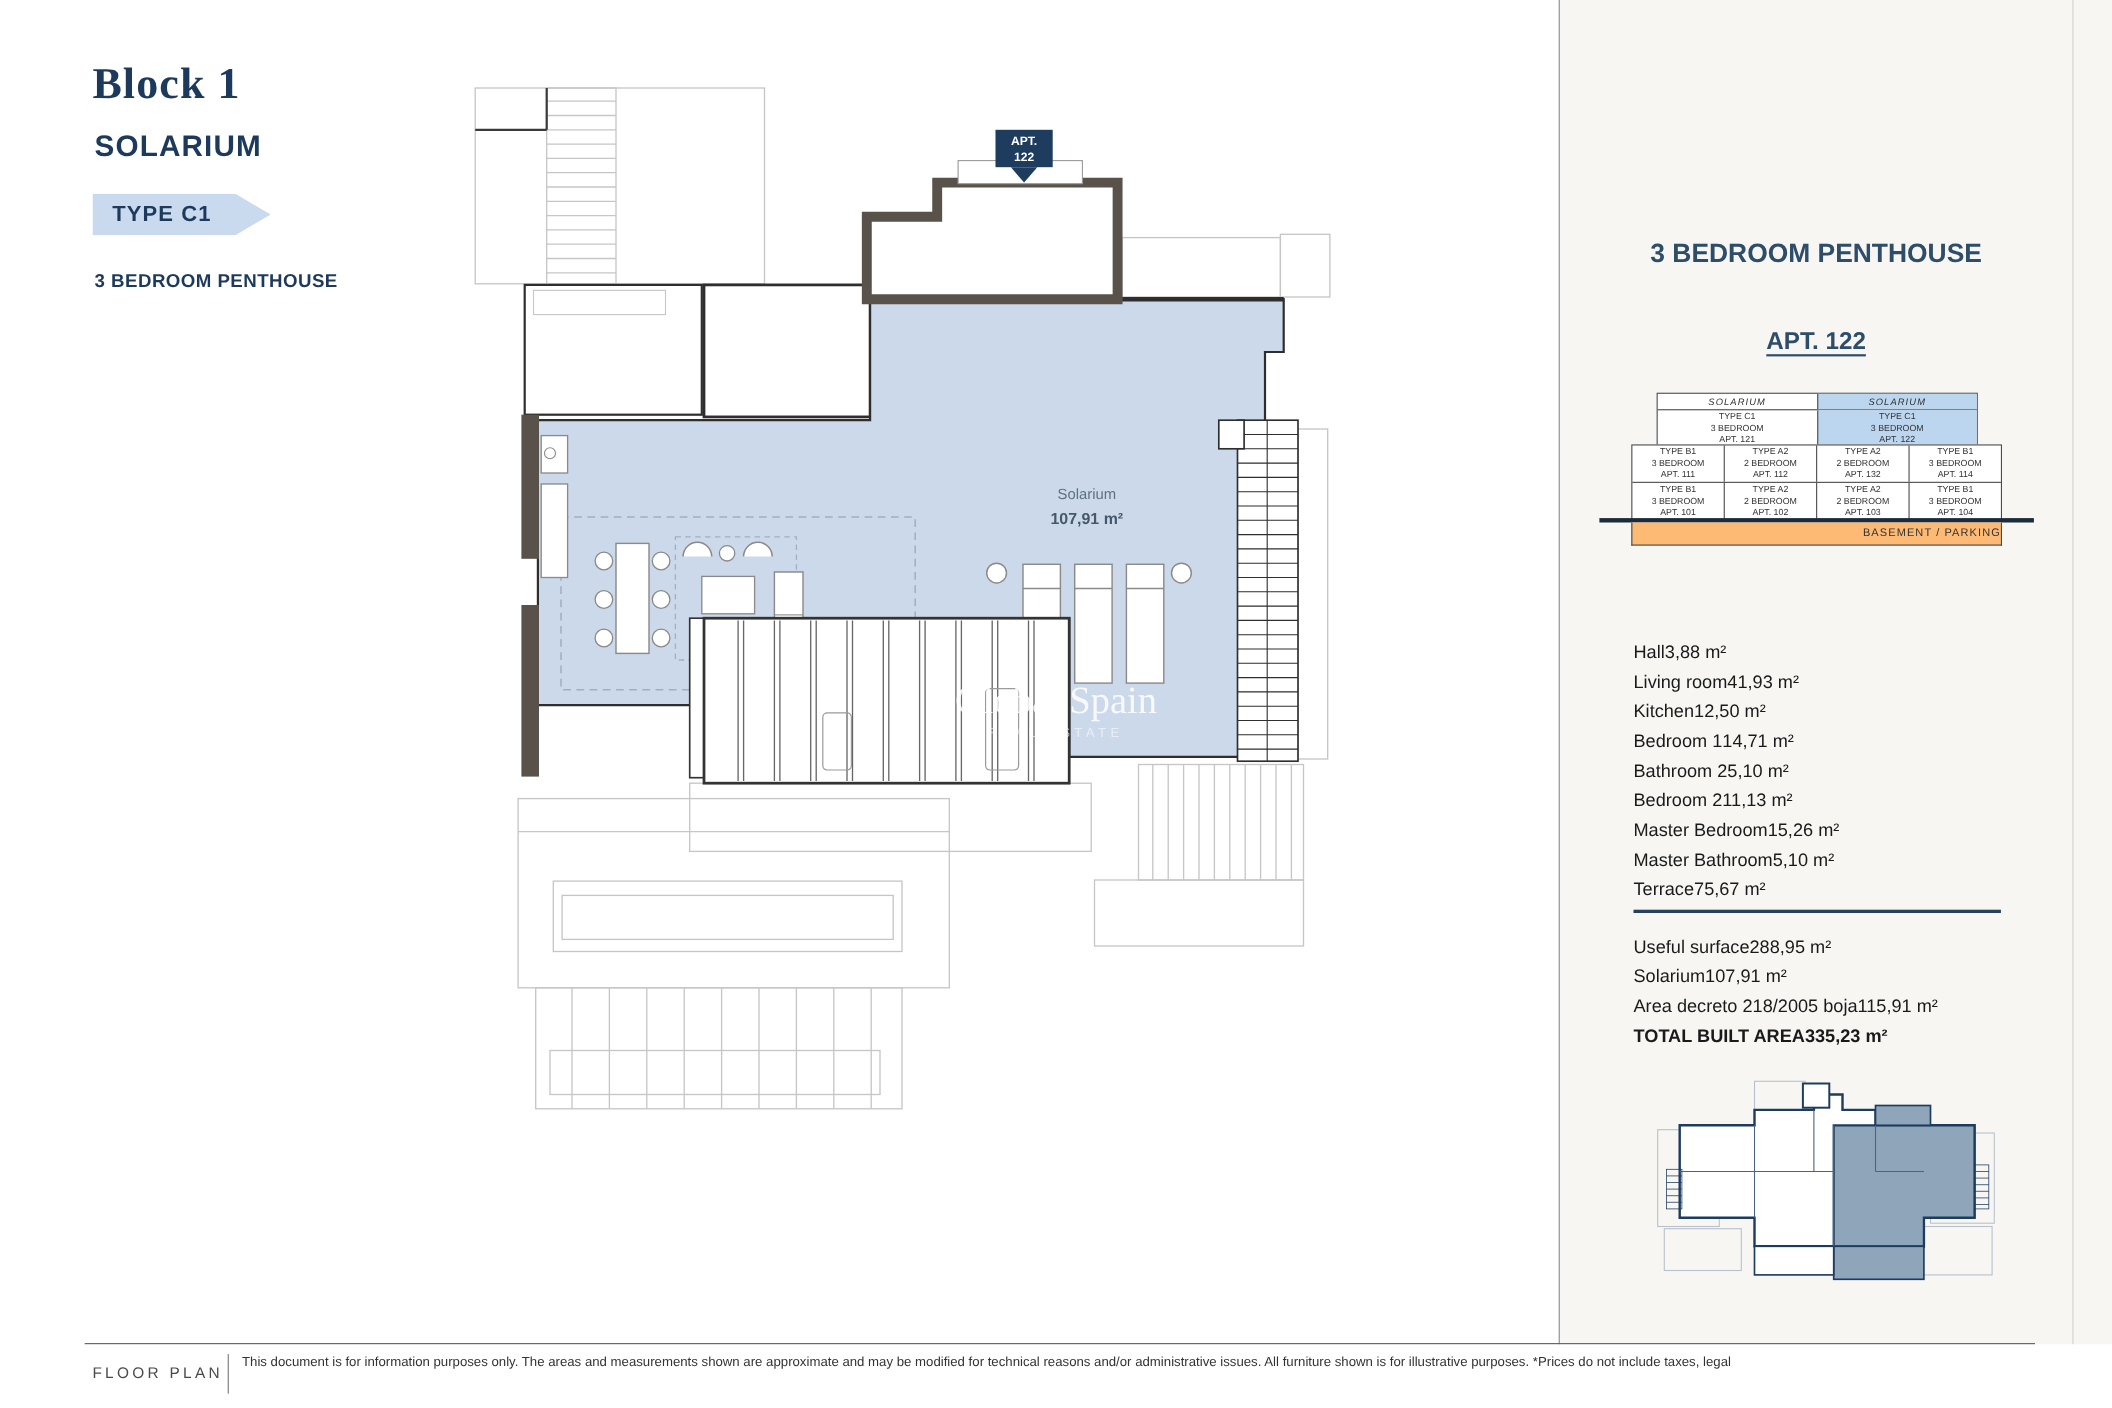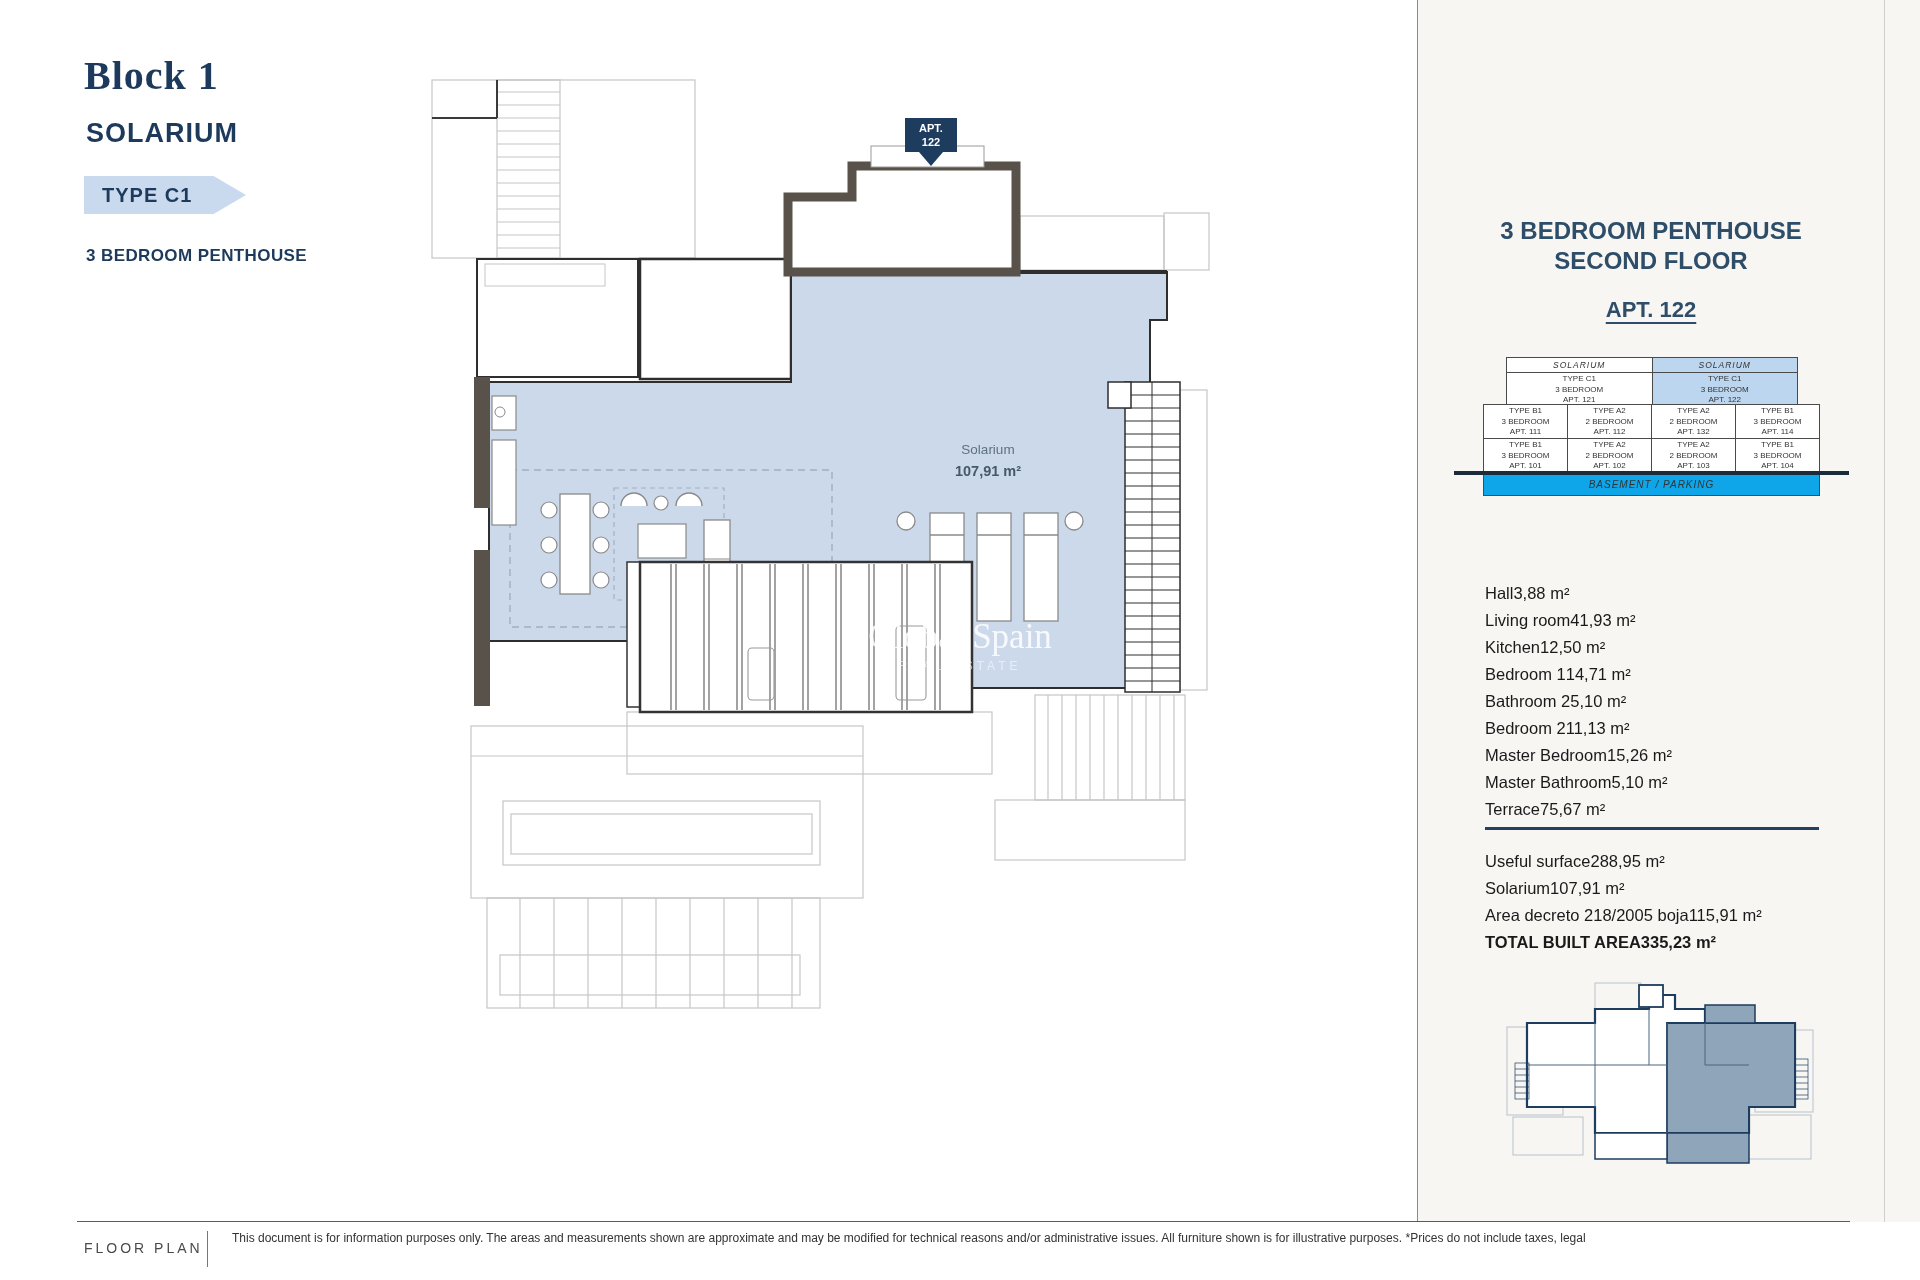--- a/index.html
+++ b/index.html
@@ -36,38 +36,38 @@
   .stack-r1 .stack-cell{font-size:8.5px;font-style:italic;letter-spacing:1px;line-height:14px;}
   .stack-r2{height:33px;border-top:1px solid #4a4a4a;}
   .stack-r2 .stack-cell{font-size:8px;line-height:10.5px;padding-top:1px;}
   .hl{background:#bdd6ef;}
   .stack-lower{position:absolute;left:65px;top:404px;width:335px;border:1px solid #4a4a4a;background:#fff;}
   .stack-r3{height:33px;}
   .stack-r3 .stack-cell{font-size:8px;line-height:10.5px;padding-top:1px;}
   .stack-r3 + .stack-r3{border-top:1px solid #4a4a4a;}
   .stack-bar{position:absolute;left:36px;top:471px;width:395px;height:4px;background:#1b2b3c;}
   .stack-base{position:absolute;left:65px;top:475px;width:335px;height:20px;border:1px solid #4a4a4a;
-              border-top:none;background:#0ea5e9;text-align:center;font-size:10px;font-style:italic;
+              border-top:none;background:#fdba74;text-align:right;font-size:10px;
               letter-spacing:1px;line-height:20px;color:#333;}
 
   .area-heading{position:absolute;left:0;top:534px;width:466px;text-align:center;
                 font-size:21px;font-weight:700;letter-spacing:.5px;color:#2e4d68;}
   .area-list{position:absolute;left:67px;top:580px;width:334px;}
   .area-row{display:flex;justify-content:flex-start;height:27px;line-height:27px;
             font-size:16.5px;color:#1a1a1a;}
   .area-row .val{text-align:right;}
   .area-divider{position:absolute;left:67px;top:827px;width:334px;height:3px;background:#24415e;}
   .totals-list{position:absolute;left:67px;top:848px;width:334px;}
   .totals-list .area-row.bold{font-weight:700;}
 
   
   .footer-hr{left:77px;top:1221px;width:1773px;height:1px;background:#5a5a5a;}
   .footer-label{left:84px;top:1240px;font-size:14px;letter-spacing:3px;color:#4a4a4a;}
   .footer-divider{left:207px;top:1231px;width:1px;height:36px;background:#777;}
-  .footer-text{left:232px;top:1230px;width:1640px;font-size:12px;line-height:16.5px;color:#333;}
+  .footer-text{left:220px;top:1230px;width:1640px;font-size:12px;line-height:16.5px;color:#333;}
   .footer-text div{white-space:nowrap;}
 
   svg text{font-family:"Liberation Sans",sans-serif;}
   svg .serif{font-family:"Liberation Serif",serif;}
 </style>
 </head>
 <body>
 
 <div class="page">
 
@@ -183,21 +183,20 @@
   <div class="abs type-badge">
     <span>TYPE C1</span>
   </div>
   <div class="abs unit-type">3 BEDROOM PENTHOUSE</div>
 
   <div class="abs sidebar">
     <div class="side-inner-line"></div>
     <div class="side-content">
       <div class="side-title">
         <div>3 BEDROOM PENTHOUSE</div>
-        <div>SECOND FLOOR</div>
       </div>
       <div class="side-apt">
         <u>APT. 122</u>
       </div>
 
       <div class="stack-upper">
         <div class="stack-row stack-r1">
           <div class="stack-cell">SOLARIUM</div>
           <div class="stack-cell hl">SOLARIUM</div>
         </div>

